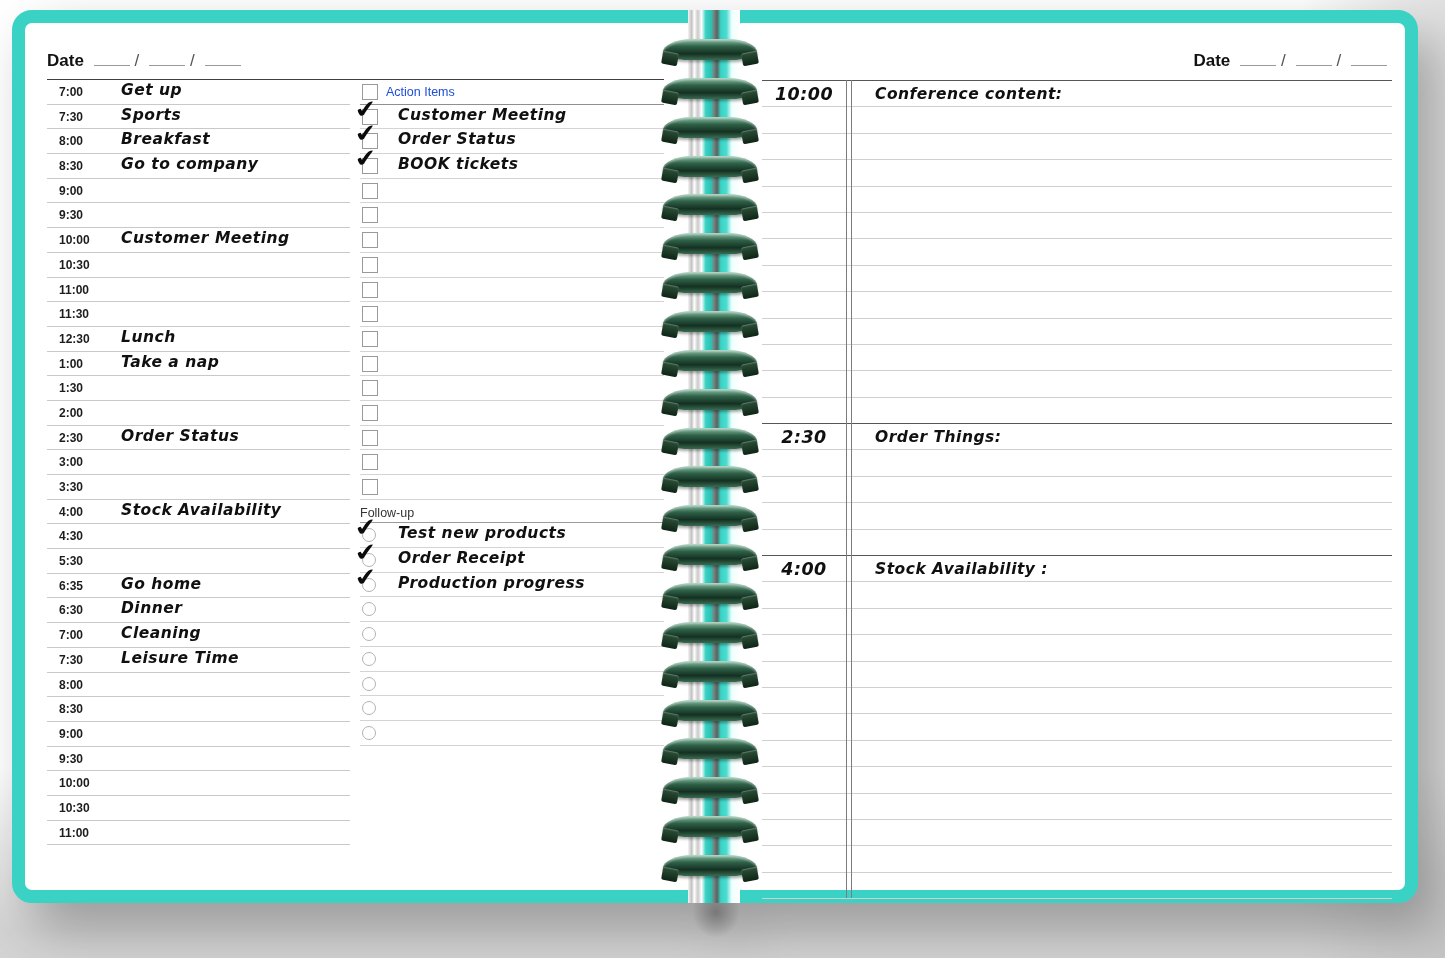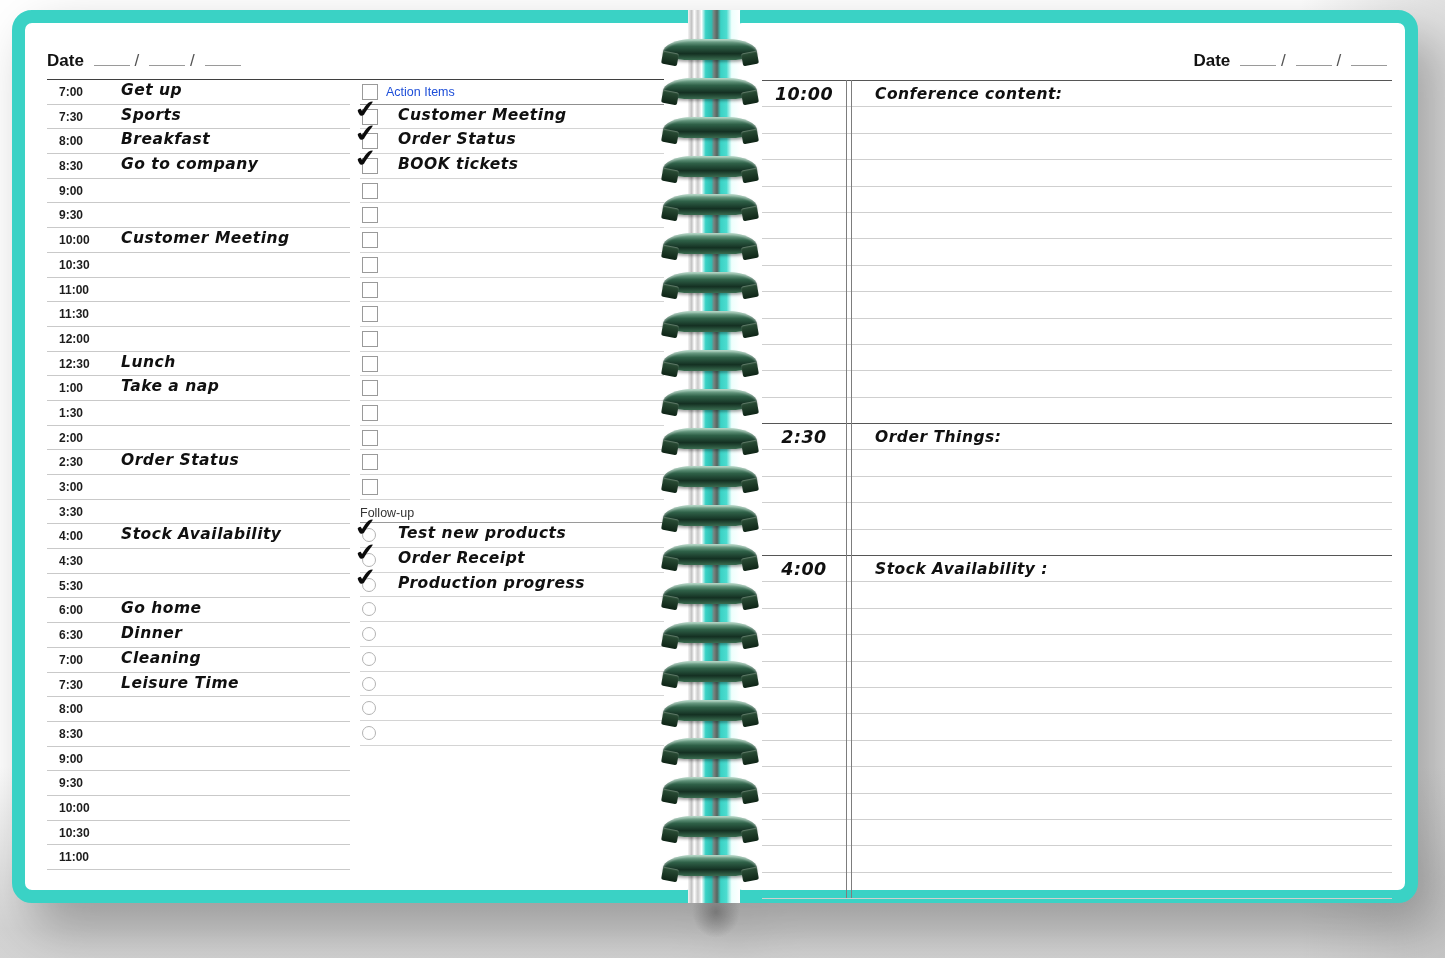--- a/index.html
+++ b/index.html
@@ -156,24 +156,20 @@
             <div class="sch-row">
               <span class="sch-time">11:00</span>
               <span class="sch-note hand"></span>
             </div>
 
             <div class="sch-row">
               <span class="sch-time">11:30</span>
               <span class="sch-note hand"></span>
             </div>
 
-            <div class="sch-row">
-              <span class="sch-time">12:00</span>
-              <span class="sch-note hand"></span>
-            </div>
 
             <div class="sch-row">
               <span class="sch-time">12:30</span>
               <span class="sch-note hand">Lunch</span>
             </div>
 
             <div class="sch-row">
               <span class="sch-time">1:00</span>
               <span class="sch-note hand">Take a nap</span>
             </div>
@@ -213,21 +209,21 @@
               <span class="sch-note hand"></span>
             </div>
 
 
             <div class="sch-row">
               <span class="sch-time">5:30</span>
               <span class="sch-note hand"></span>
             </div>
 
             <div class="sch-row">
-              <span class="sch-time">6:00</span>
+              <span class="sch-time">6:35</span>
               <span class="sch-note hand">Go home</span>
             </div>
 
             <div class="sch-row">
               <span class="sch-time">6:30</span>
               <span class="sch-note hand">Dinner</span>
             </div>
 
             <div class="sch-row">
               <span class="sch-time">7:00</span>

